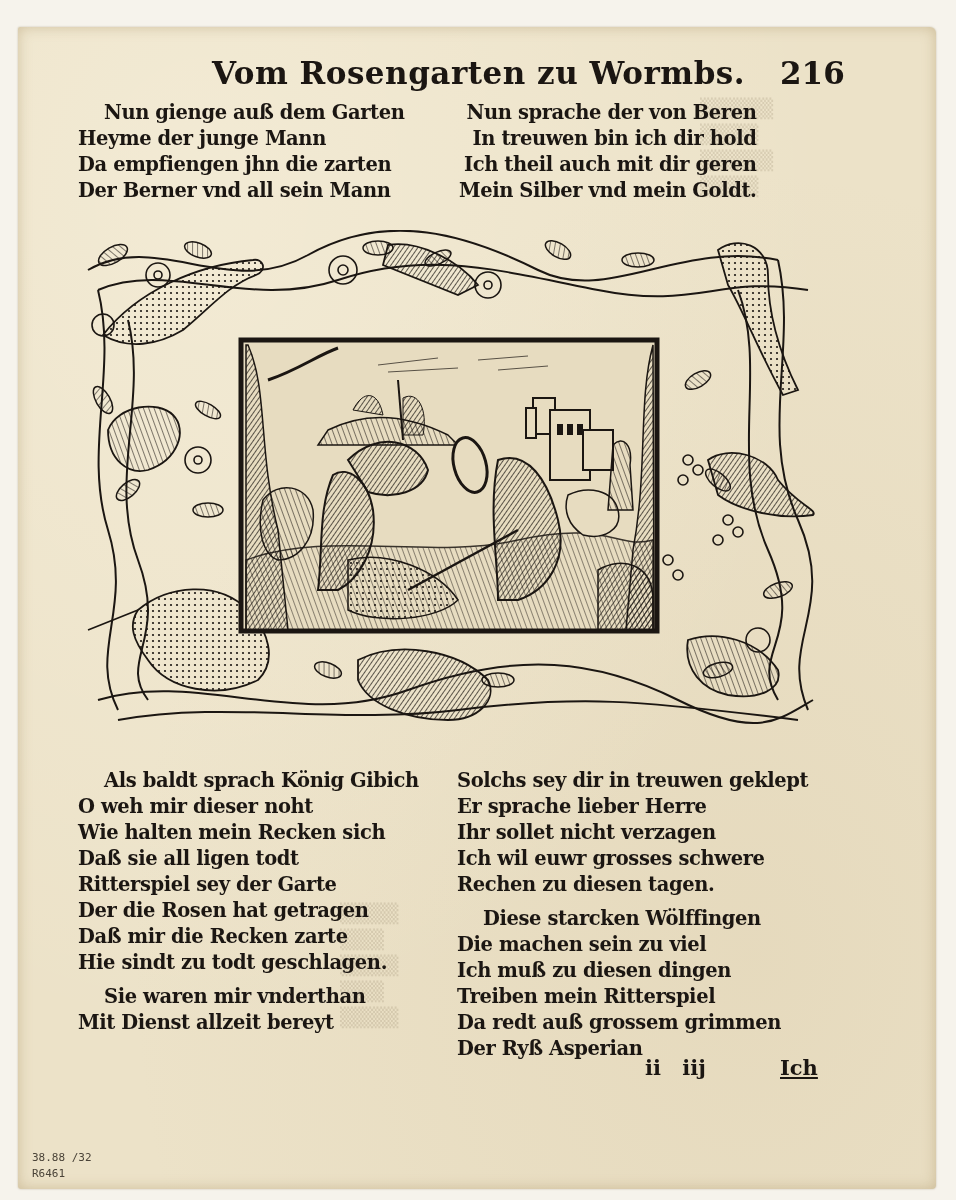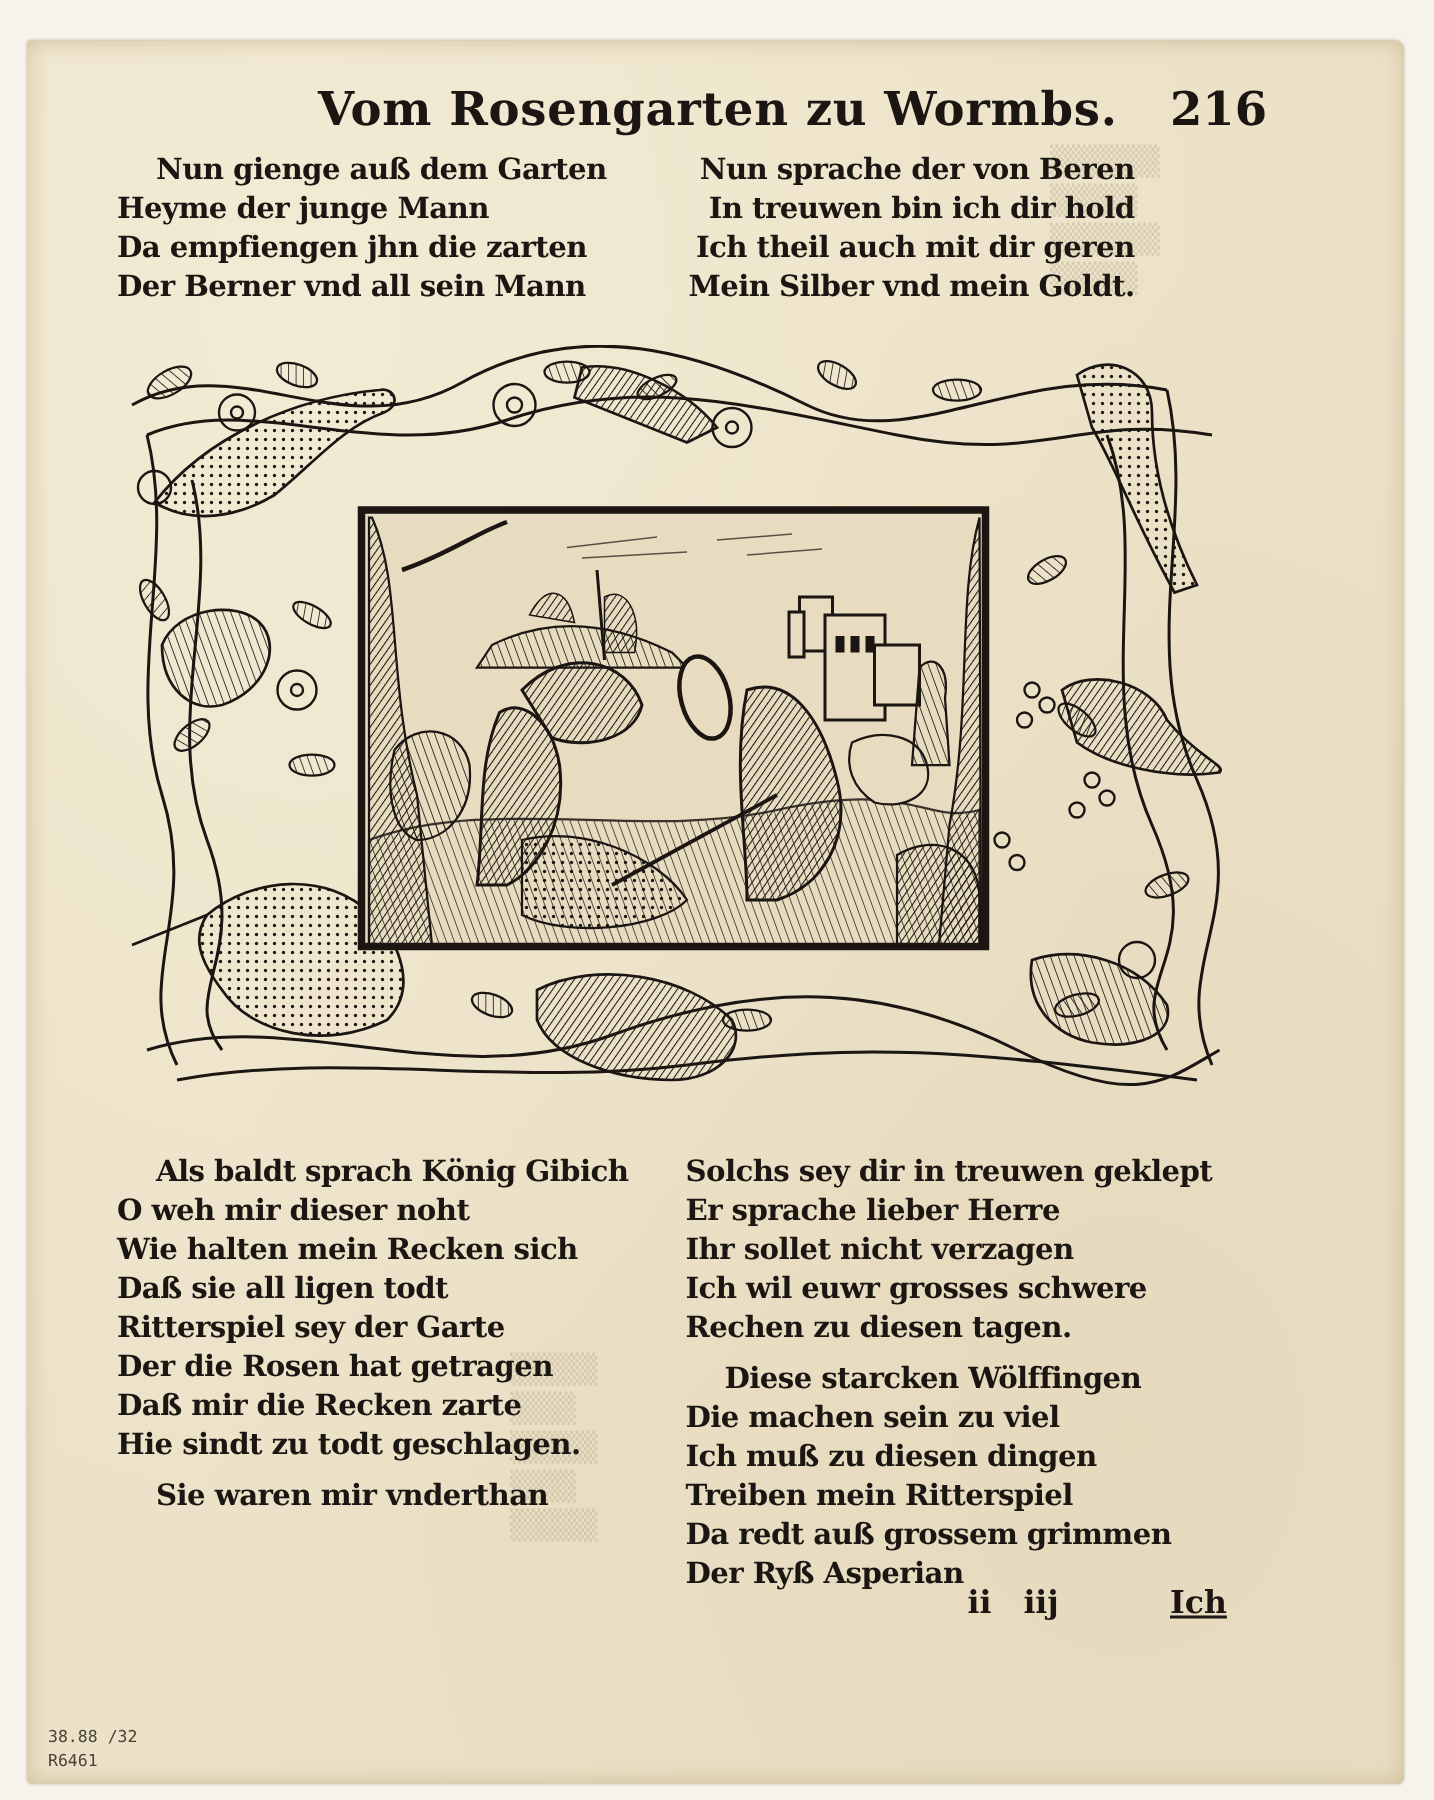--- a/index.html
+++ b/index.html
@@ -210,20 +210,21 @@
 <div class="verse vbl">
   <span class="line indent">Als baldt sprach König Gibich</span>
   <span class="line">O weh mir dieser noht</span>
   <span class="line">Wie halten mein Recken sich</span>
   <span class="line">Daß sie all ligen todt</span>
   <span class="line">Ritterspiel sey der Garte</span>
   <span class="line">Der die Rosen hat getragen</span>
   <span class="line">Daß mir die Recken zarte</span>
   <span class="line">Hie sindt zu todt geschlagen.</span>
   <span class="line indent gap">Sie waren mir vnderthan</span>
+  <span class="line">Mit Dienst allzeit bereyt</span>
 </div>
 
 <div class="verse vbr">
   <span class="line">Solchs sey dir in treuwen geklept</span>
   <span class="line">Er sprache lieber Herre</span>
   <span class="line">Ihr sollet nicht verzagen</span>
   <span class="line">Ich wil euwr grosses schwere</span>
   <span class="line">Rechen zu diesen tagen.</span>
   <span class="line indent gap">Diese starcken Wölffingen</span>
   <span class="line">Die machen sein zu viel</span>

